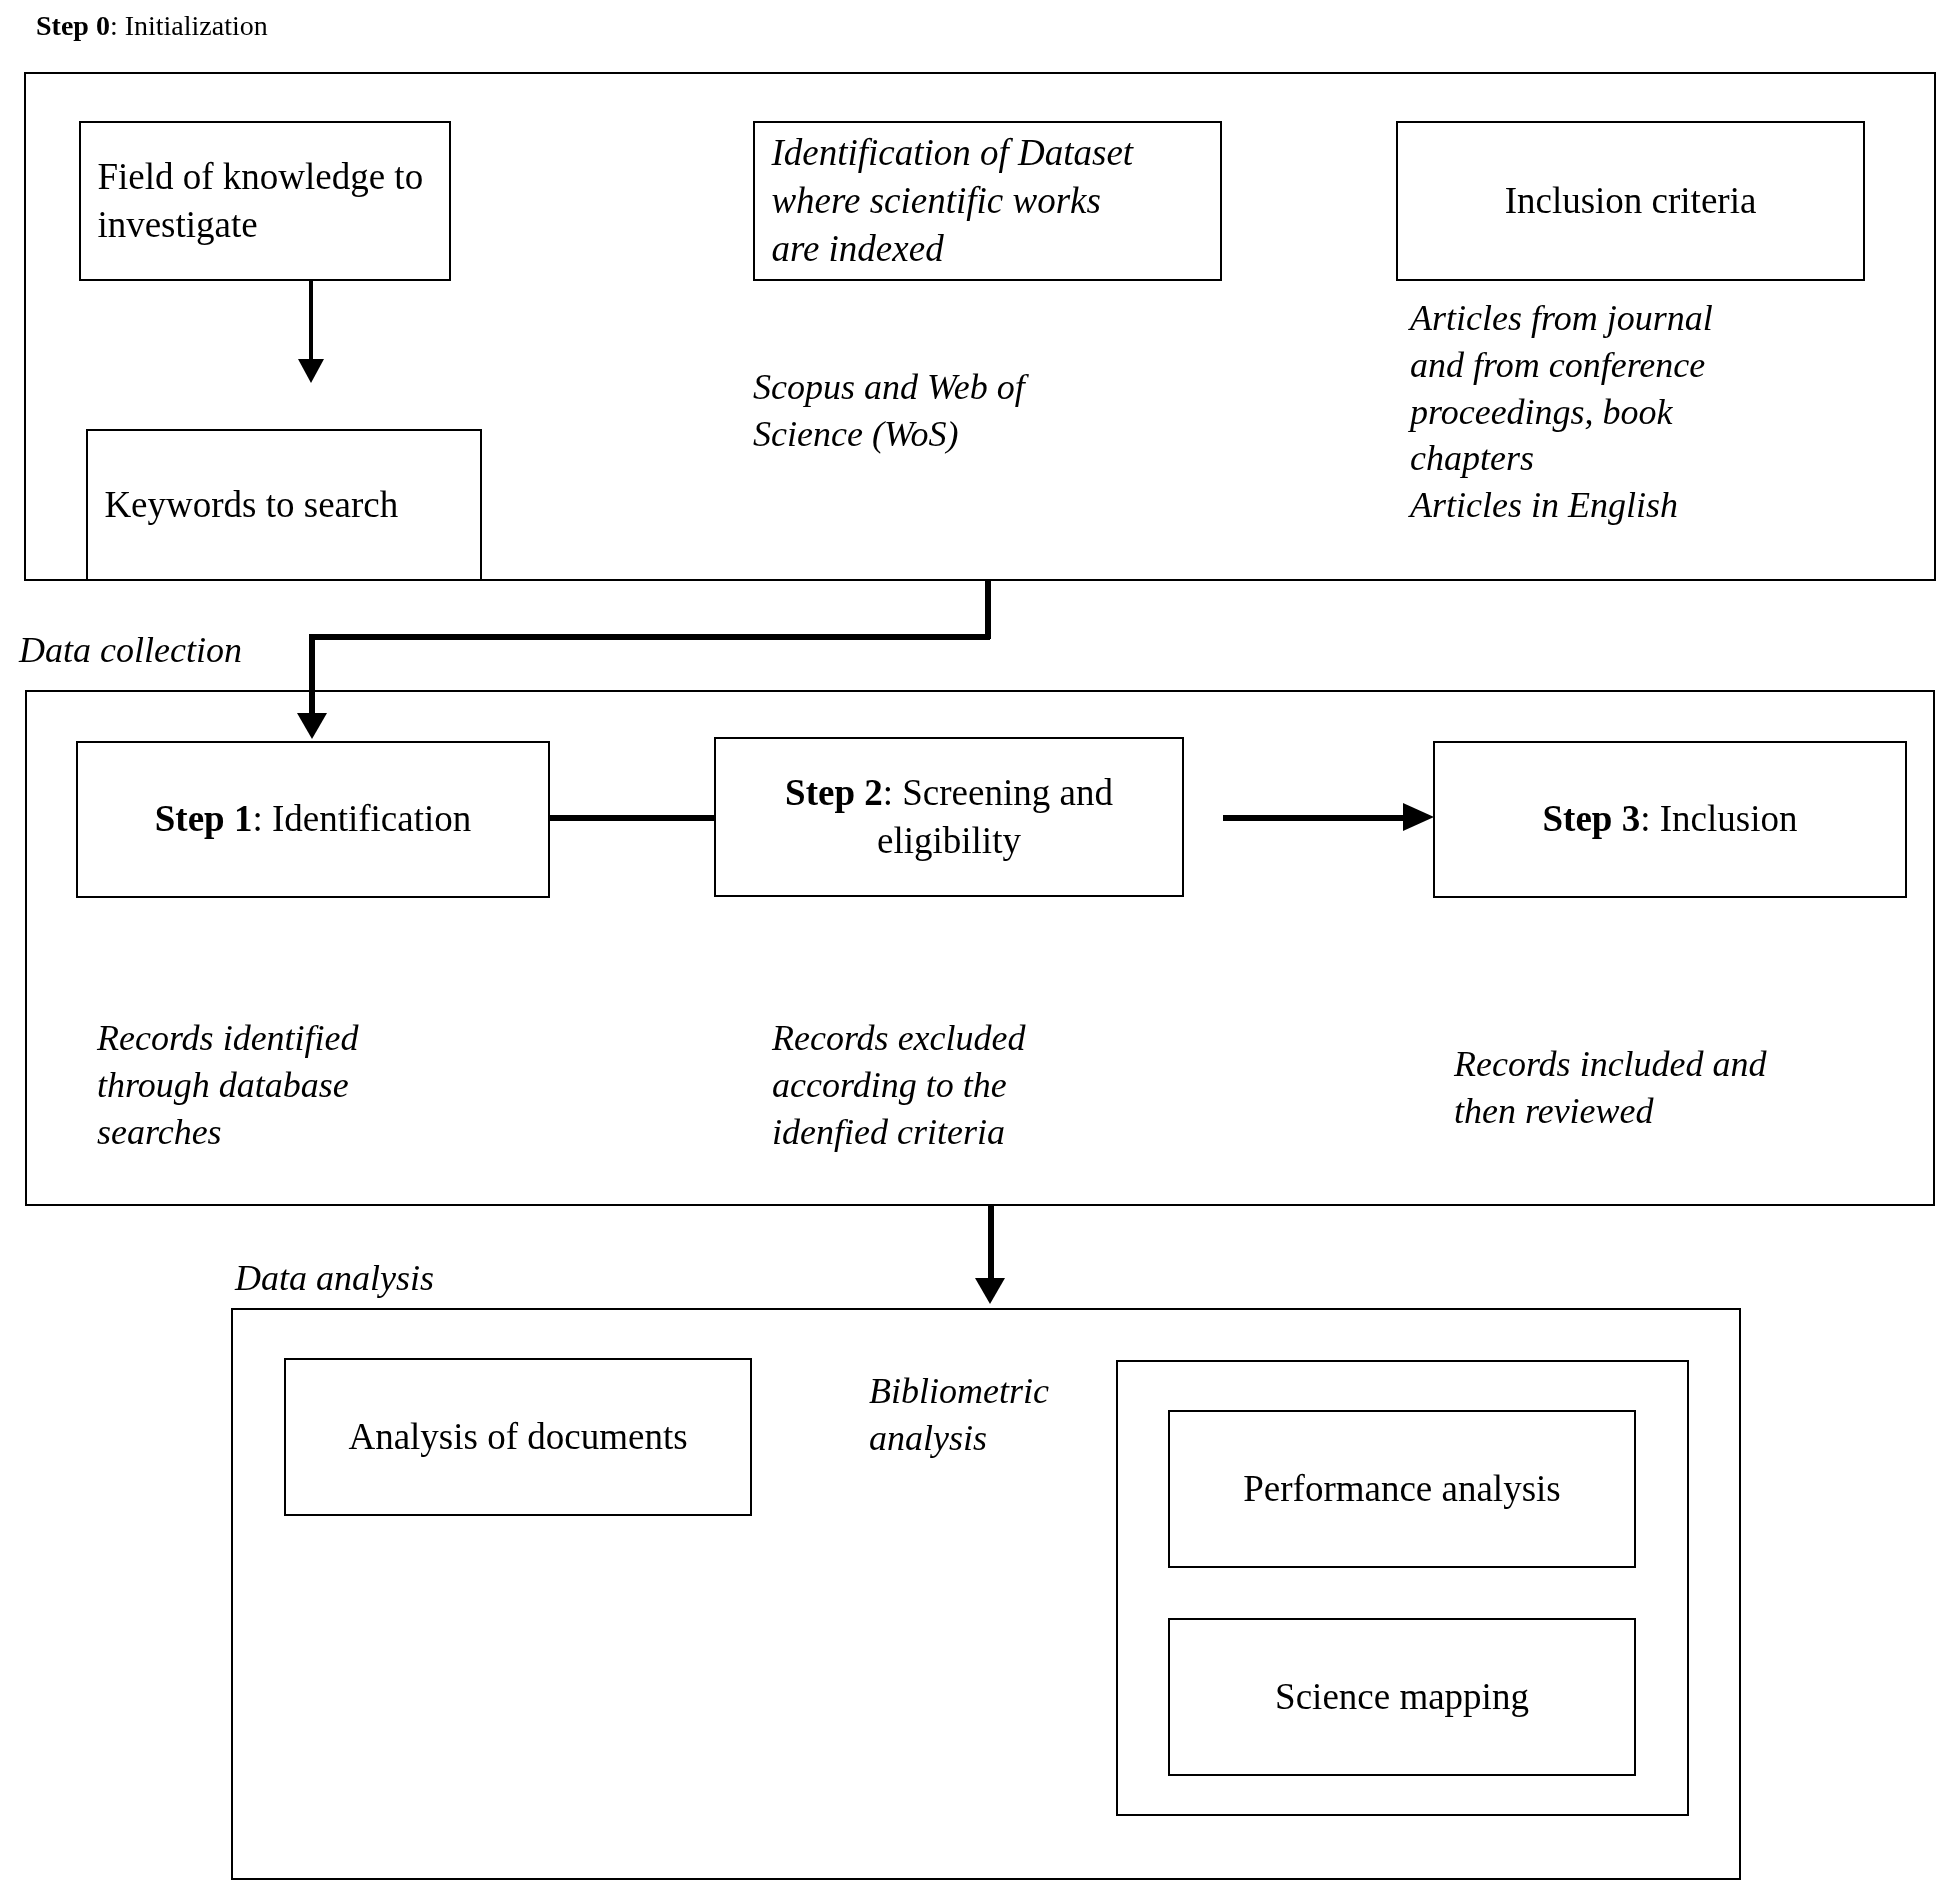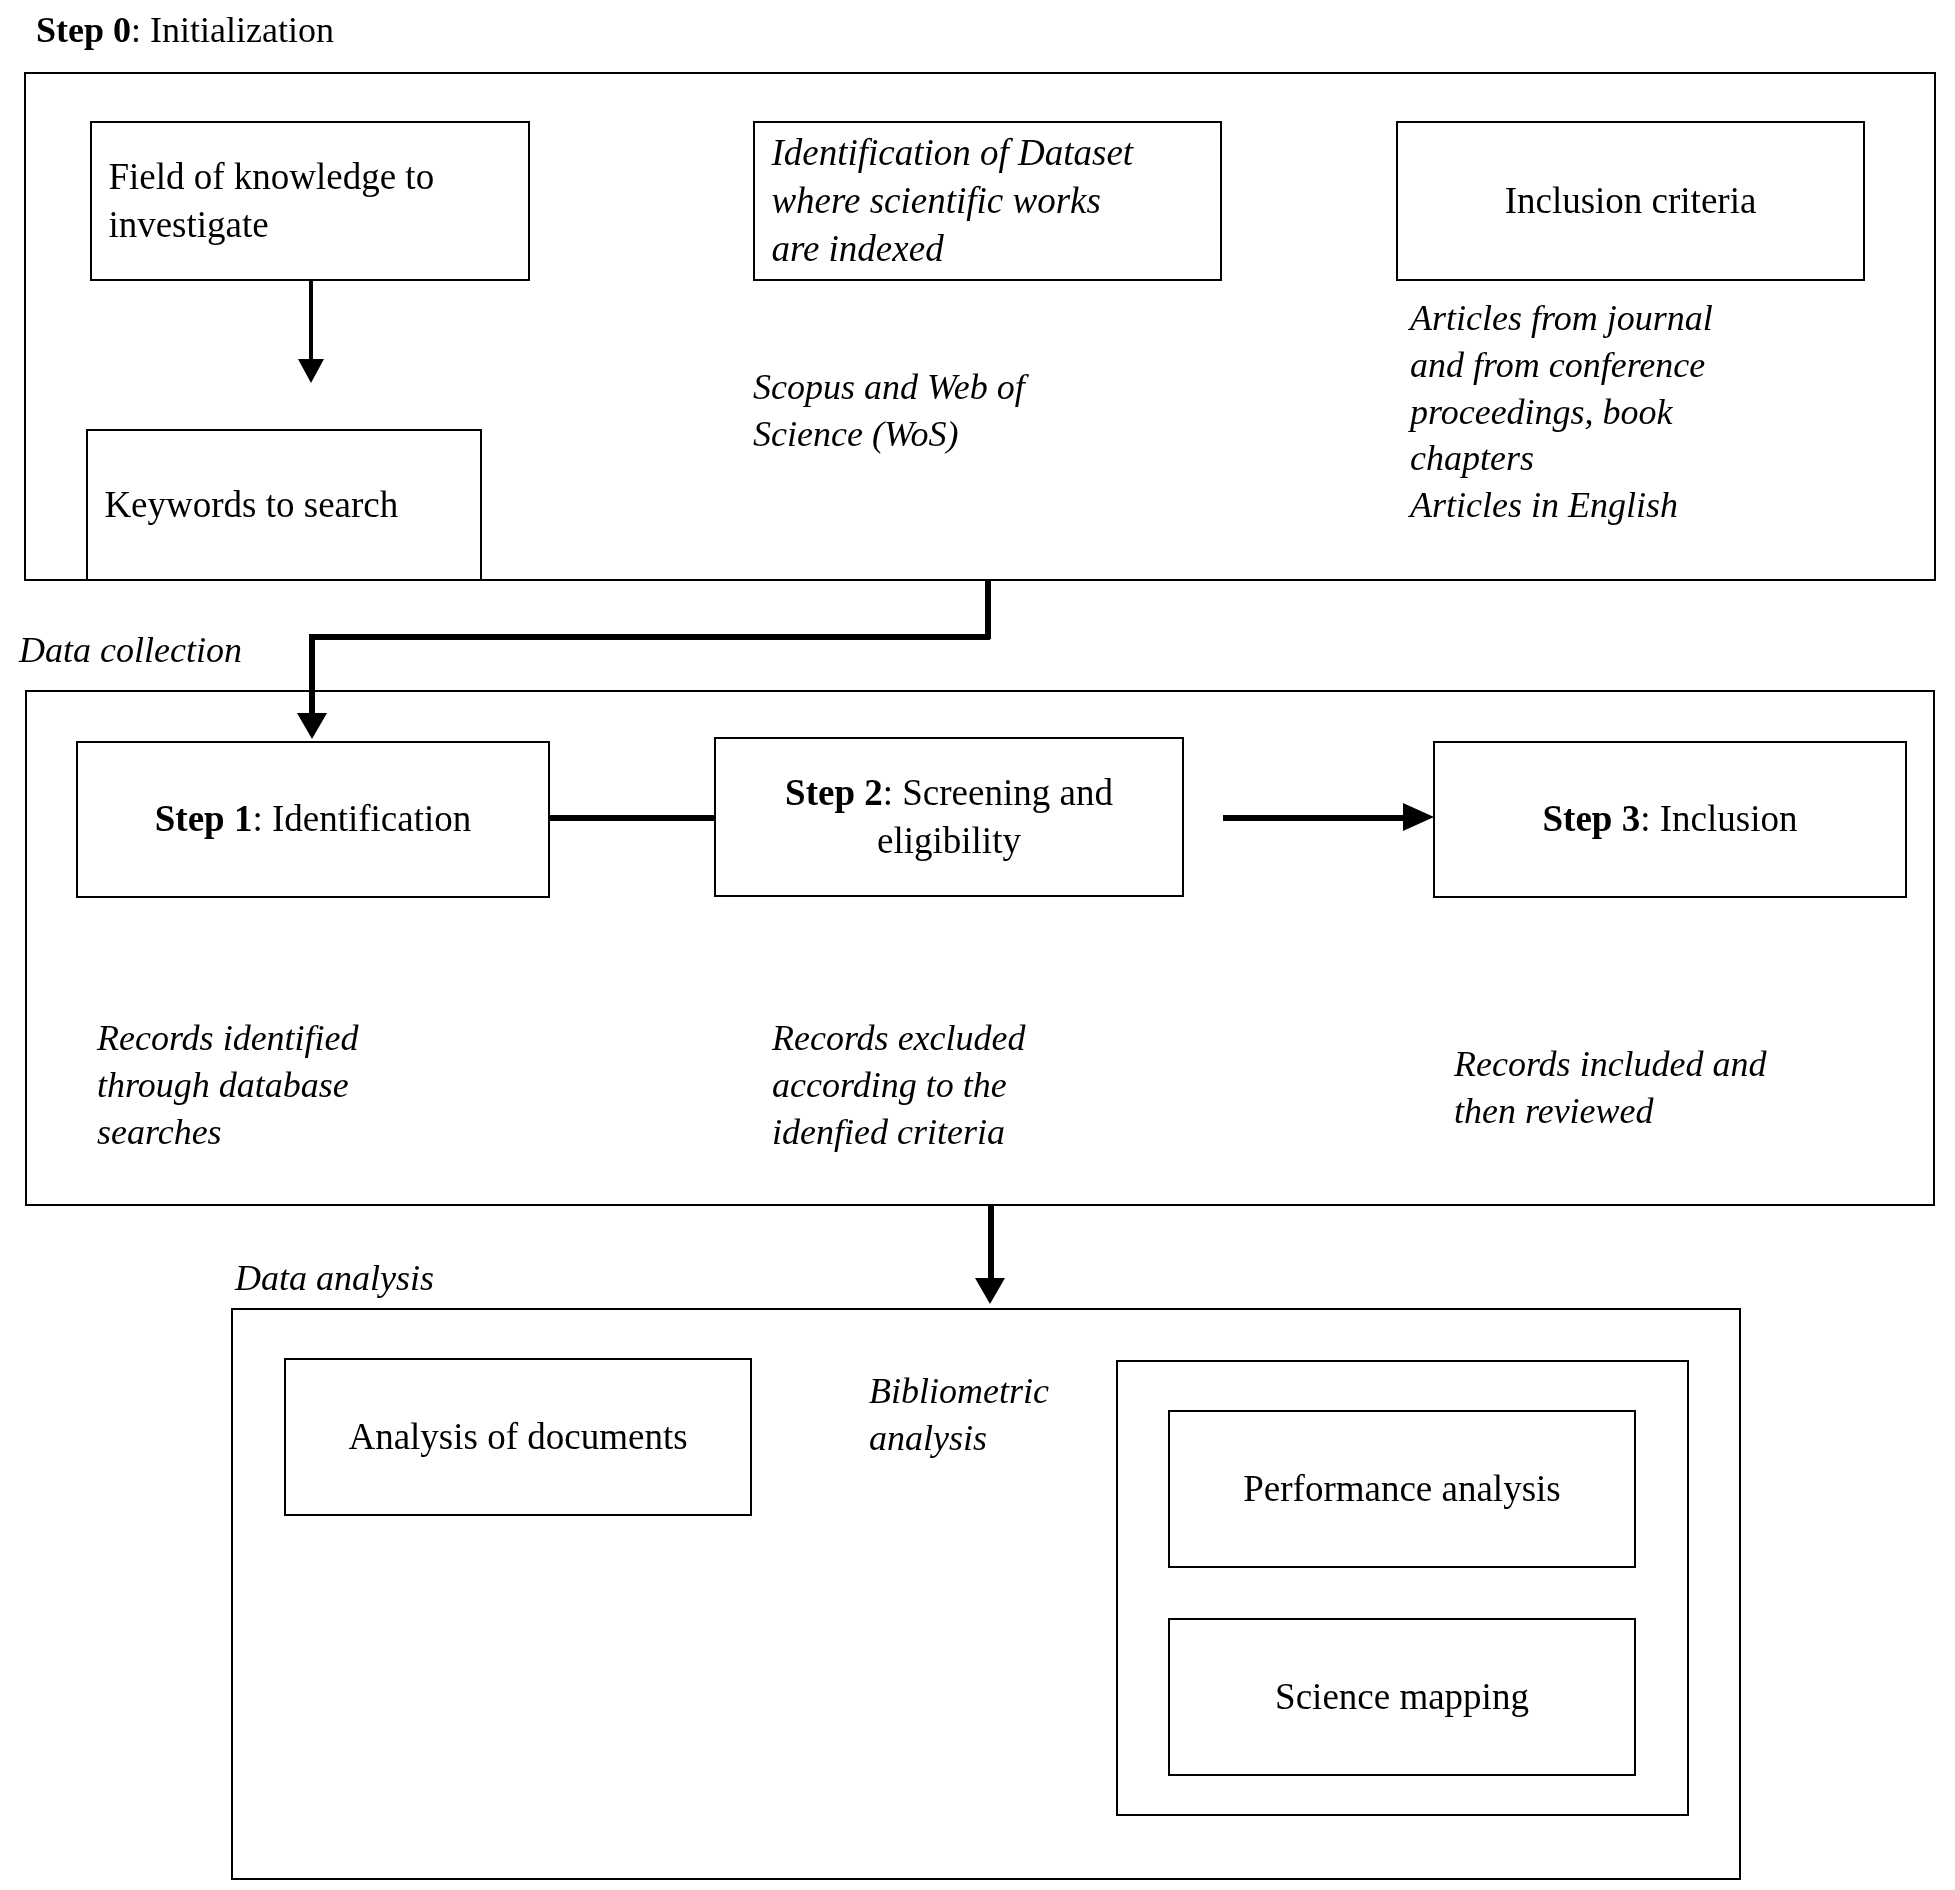--- a/index.html
+++ b/index.html
@@ -19,21 +19,21 @@
     align-items: center;
     font-size: 37px;
     line-height: 1.3;
     white-space: pre-line;
   }
   .box.left   { justify-content: flex-start; text-align: left; padding: 5.5px 16.4px 5.5px 16.4px; }
   .box.center { justify-content: center; text-align: center; padding: 5.5px 8.8px; }
 
   .container { position: absolute; border: 2.2px solid #000; background: transparent; }
 
-  .heading { position: absolute; font-size: 36px; line-height: 1.2; white-space: pre; }
+  .heading { position: absolute; font-size: 28px; line-height: 1.2; white-space: pre; }
   .heading .b { font-weight: bold; }
   .box .b { font-weight: bold; }
 
   .note {
     position: absolute;
     font-style: italic;
     font-size: 36px;
     line-height: 1.3;
     text-align: left;
     white-space: pre-line;
@@ -66,21 +66,21 @@
 </style>
 </head>
 <body>
 
 <div class="stage">
 
   <div class="heading" style="left:36px; top:8.8px;"><span class="b">Step 0</span><span>: Initialization</span></div>
 
   <div class="container" style="left:23.5px; top:72px; width:1912px; height:509px;"></div>
 
-  <div class="box left" style="left:90px; top:121px; width:440px; height:160px;">
+  <div class="box left" style="left:79px; top:121px; width:372px; height:160px;">
     <span>Field of knowledge to
 investigate</span>
   </div>
 
   <div class="vline" style="left:309px; top:281px; width:4.4px; height:80px;"></div>
   <div class="arr-down small" style="left:298px; top:359px;"></div>
 
   <div class="box left" style="left:86px; top:383px; width:396px; height:152px;margin-top:46px;">
     <span>Keywords to search</span>
   </div>

